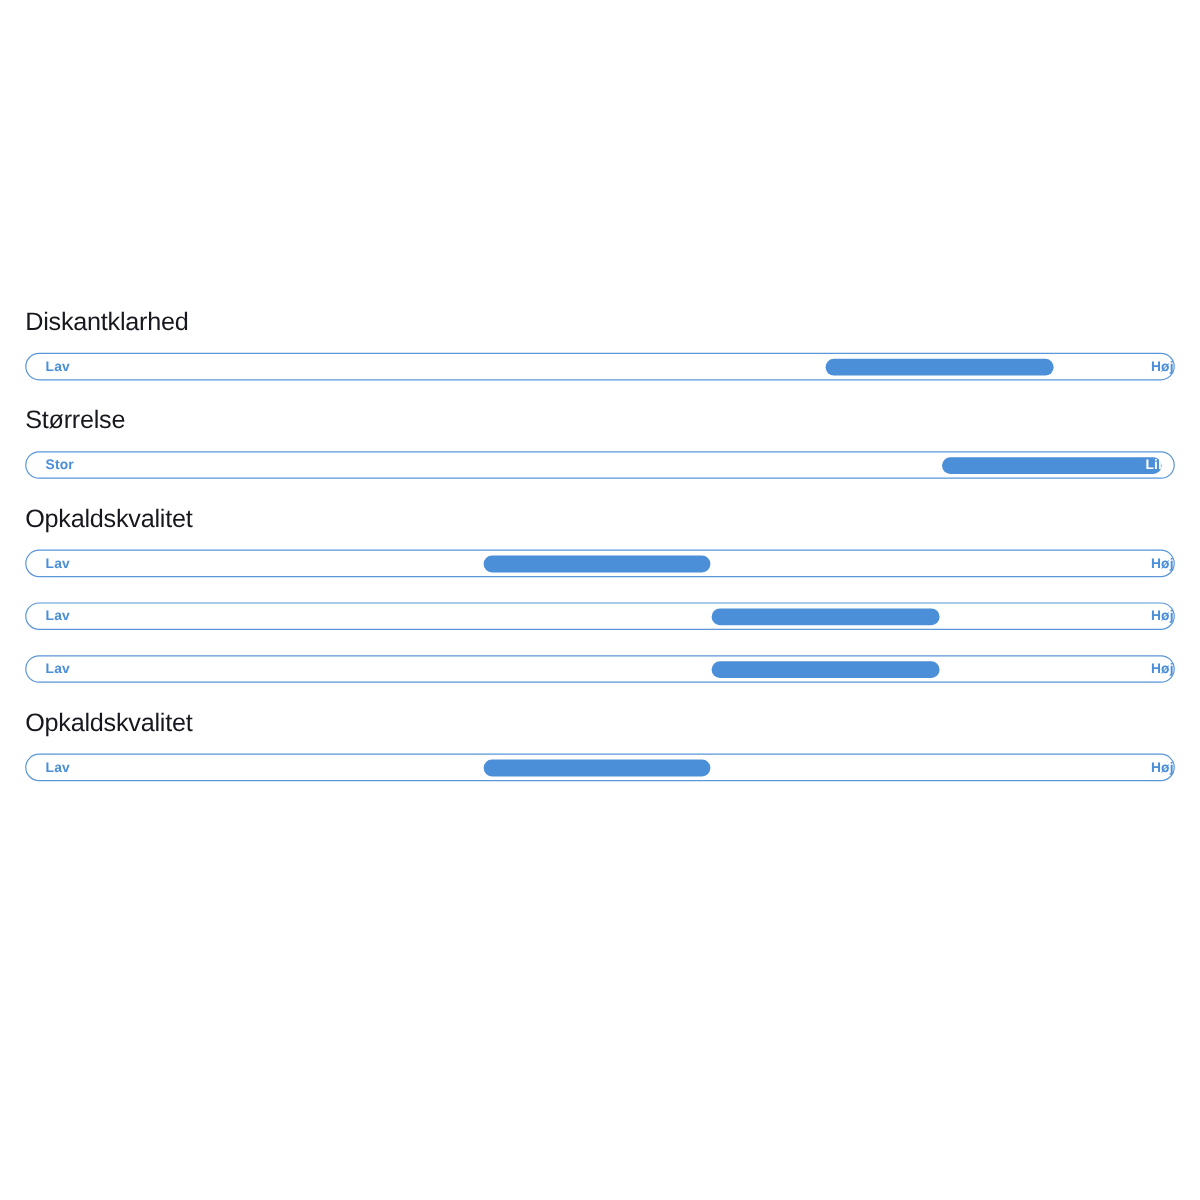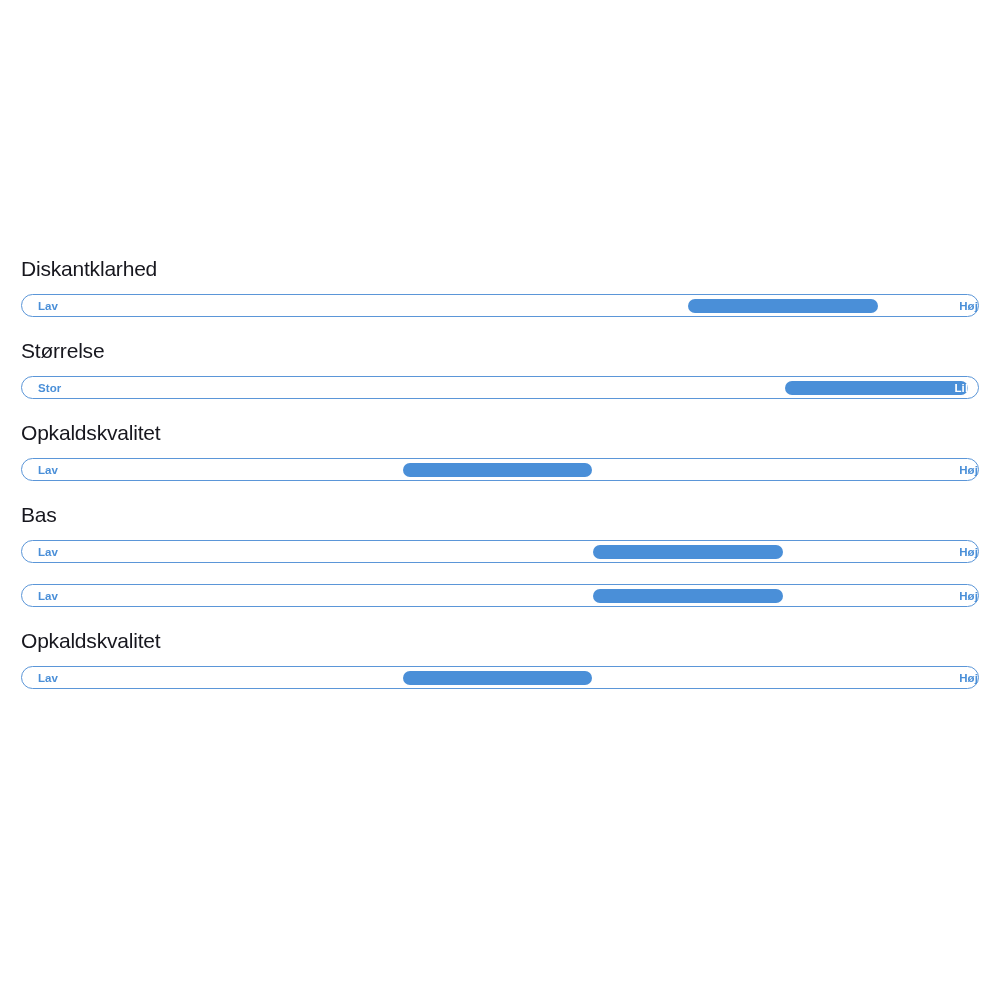--- a/index.html
+++ b/index.html
@@ -80,21 +80,20 @@
   <div class="slider-section">
     <div class="slider-title">Opkaldskvalitet</div>
     <div class="slider-track">
       <div class="slider-fill" style="left: 39.9%; width: 19.7%; background: rgb(74, 143, 216);"></div>
       <span class="slider-endlabel left">Lav</span>
       <span class="slider-endlabel right">Høj</span>
     </div>
   </div>
 
   <div class="slider-section">
-    <div class="slider-title">Bas</div>
     <div class="slider-track">
       <div class="slider-fill" style="left: 59.7%; width: 19.9%; background: rgb(74, 143, 216);"></div>
       <span class="slider-endlabel left">Lav</span>
       <span class="slider-endlabel right">Høj</span>
     </div>
   </div>
 
   <div class="slider-section">
     <div class="slider-track">
       <div class="slider-fill" style="left: 59.7%; width: 19.9%; background: rgb(74, 143, 216);"></div>

